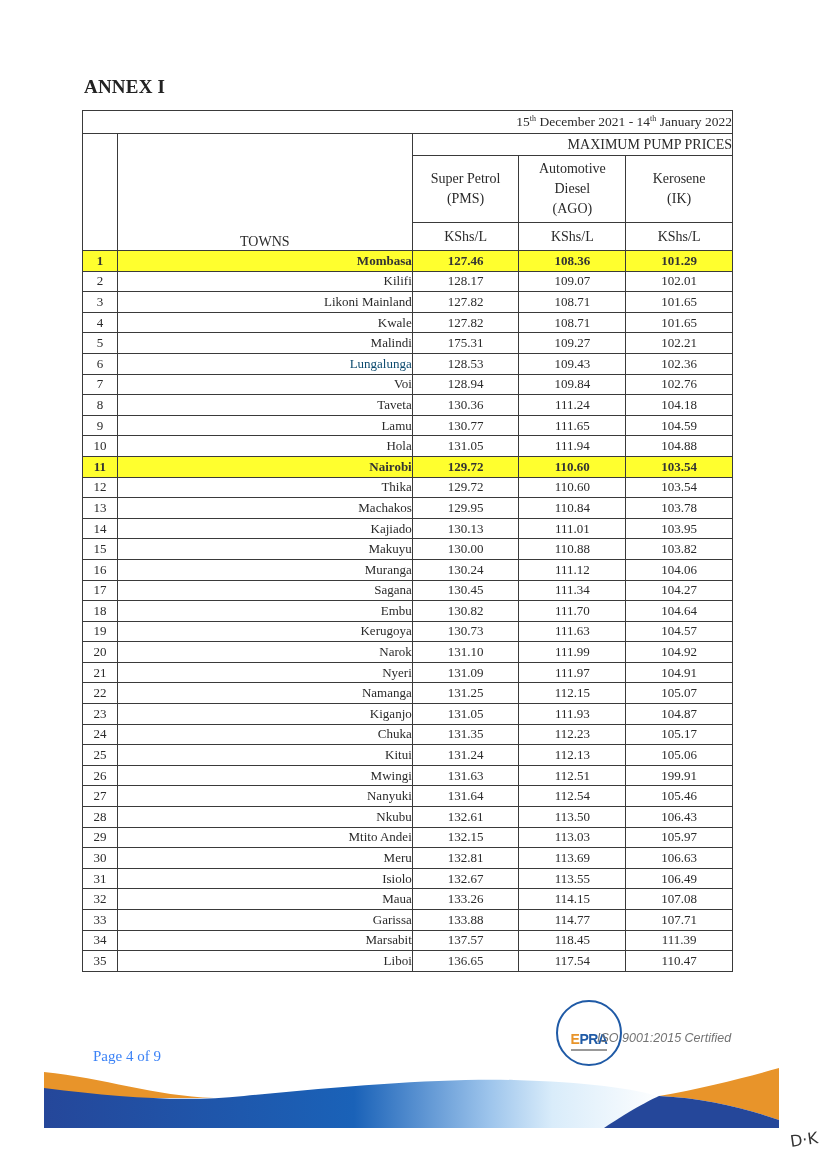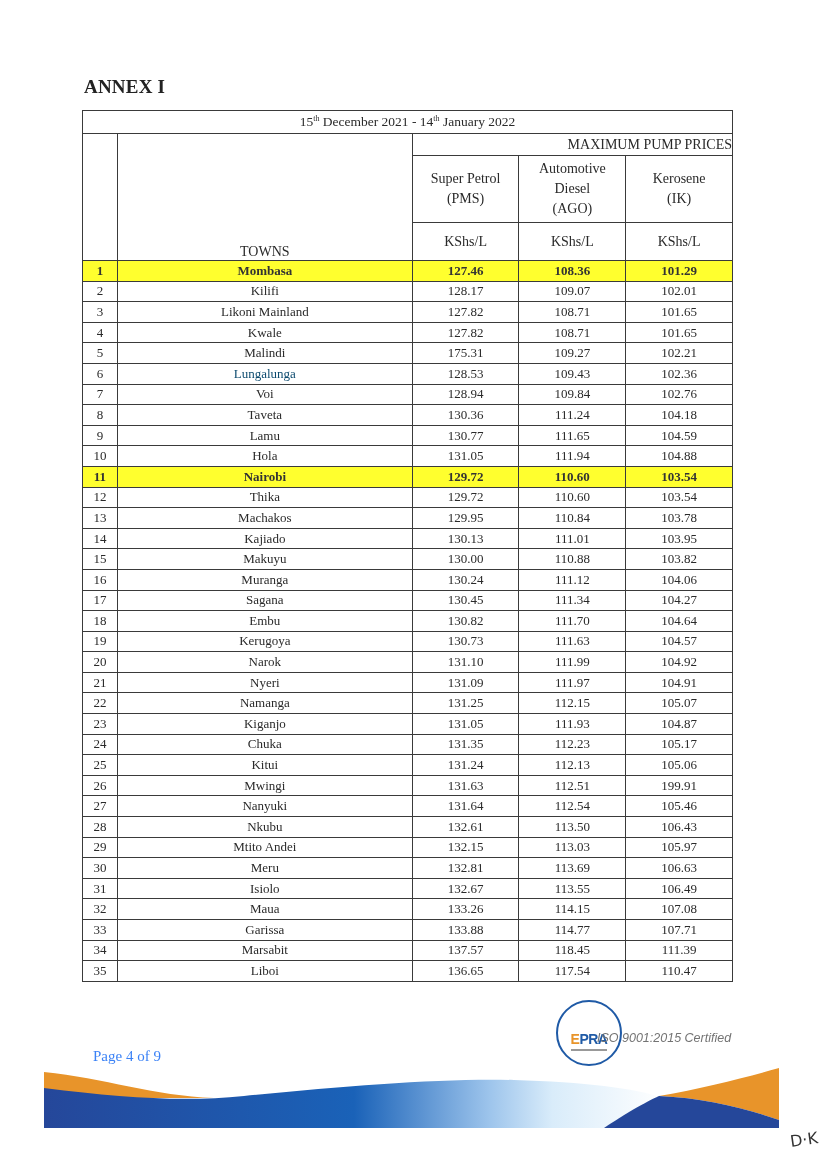--- a/index.html
+++ b/index.html
@@ -17,33 +17,33 @@
       width: 651px;
       border-collapse: collapse;
       font-size: 13px;
       color: #2a2a2a;
     }
     table.prices td, table.prices th {
       border: 1.5px solid #3a3a3a;
       font-weight: normal;
       padding: 0;
     }
-    .period-row th { height: 23px; text-align: center; font-size: 13.5px; font-weight: bold; }
+    .period-row th { height: 23px; text-align: right; font-size: 13.5px; font-weight: bold; }
     .period-row sup { font-size: 8px; vertical-align: super; line-height: 0; }
     .max-row th { height: 22px; text-align: right; font-size: 14px; font-weight: bold; }
     .fuel-row th { height: 67px; text-align: center; font-size: 14px; font-weight: bold; line-height: 20px; padding-top: 2px; }
-    .unit-row th { height: 38px; text-align: center; font-size: 14px; font-weight: bold; }
+    .unit-row th { height: 28px; text-align: center; font-size: 14px; font-weight: bold; }
     th.towns-head { vertical-align: bottom; text-align: center; font-size: 14px; font-weight: bold; padding-bottom: 10px; }
     th.num-head { width: 35px; }
     th.town-col-head { width: 296px; }
     th.price-head { width: 107px; }
 
     tr.data-row td { height: 20.6px; font-size: 13px; }
     td.num { text-align: center; }
-    td.town { text-align: center; padding-left: 7px; }
+    td.town { text-align: right; padding-left: 7px; }
     td.price { text-align: center; }
     tr.data-row.highlight td { background: #ffff2e; font-weight: bold; color: #333; }
     tr.data-row.muted td.town { color: #0c4a6e; }
 
     .footer-logo {
       position: absolute; left: 556px; top: 1000px;
       width: 66px; height: 66px; border-radius: 50%;
       border: 2.5px solid #1f5aa6; background: #fff;
       display: flex; align-items: center; justify-content: center;
       flex-direction: column;

